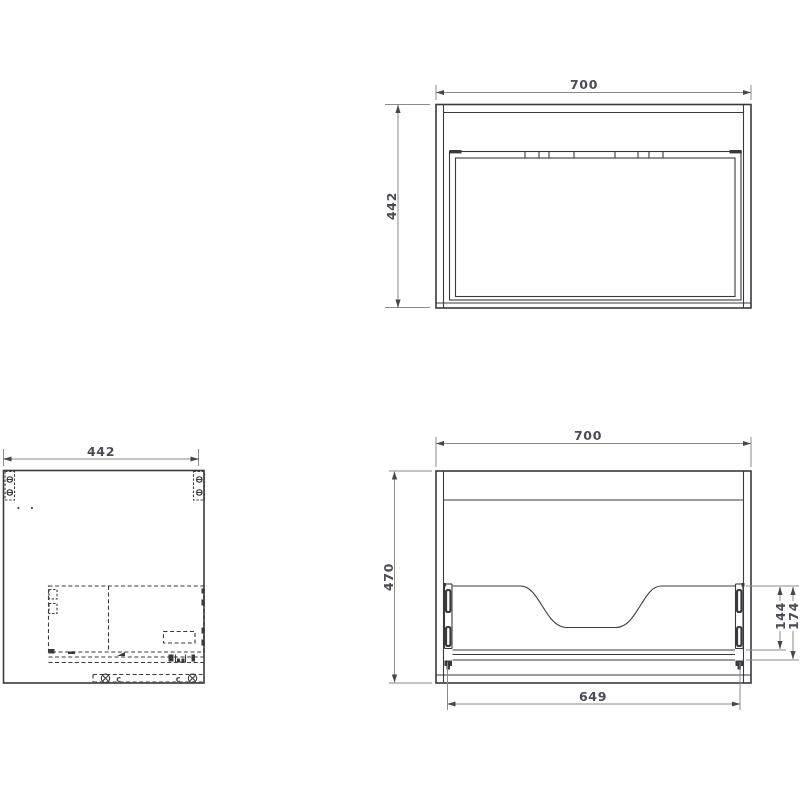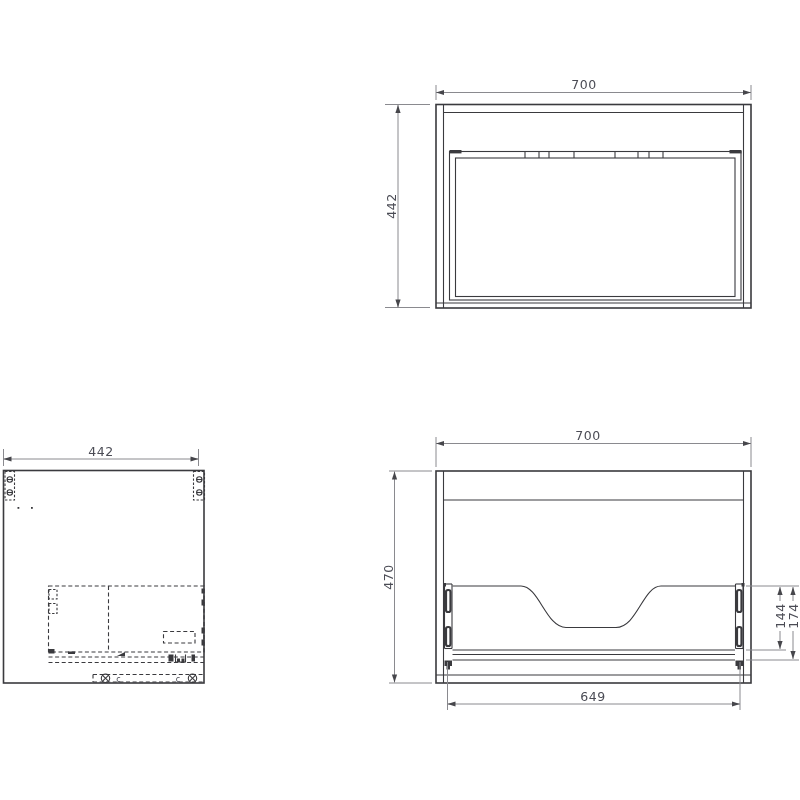--- a/index.html
+++ b/index.html
@@ -3,21 +3,21 @@
 <meta charset="utf-8">
 <style>
   :root{
     --edge:#3a3a3e;
     --dim:#8a8a8f;
     --txt:#4b4c55;
     --bg:#ffffff;
   }
   html,body{margin:0;padding:0;background:var(--bg);}
   .canvas{position:relative;width:800px;height:764px;background:var(--bg);overflow:hidden;
-          font-family:"DejaVu Sans",sans-serif;}
+          font-family:"DejaVu Sans",sans-serif;font-weight:bold;}
   svg{display:block;}
   .e{stroke:var(--edge);fill:none;stroke-width:1.1;stroke-linecap:butt;}
   .et{stroke-width:1.6;}
   .sw2{stroke-width:2.2;fill:#ffffff;}
   .d{stroke:var(--dim);fill:none;stroke-width:1;}
   .dsh{stroke-dasharray:4 2.6;}
   .dsh2{stroke-dasharray:2.4 1.7;}
   .f{fill:var(--edge);stroke:none;}
   .fa{fill:#46464b;stroke:none;}
   text.t{fill:var(--txt);font-family:"DejaVu Sans",sans-serif;font-size:12.5px;letter-spacing:.6px;}

